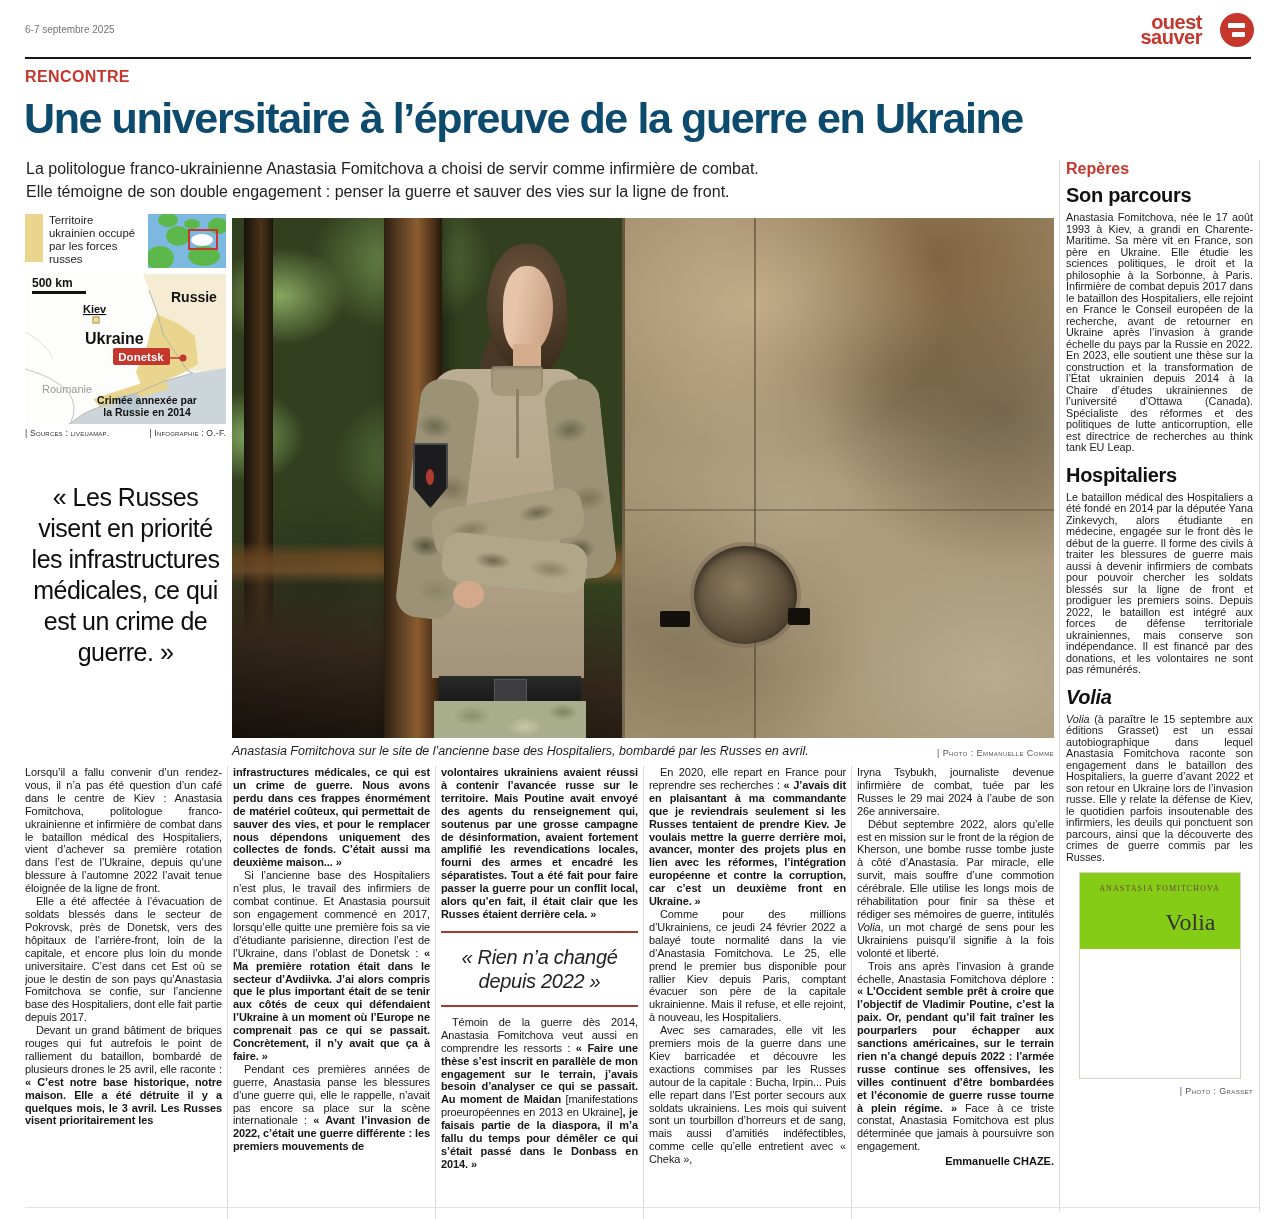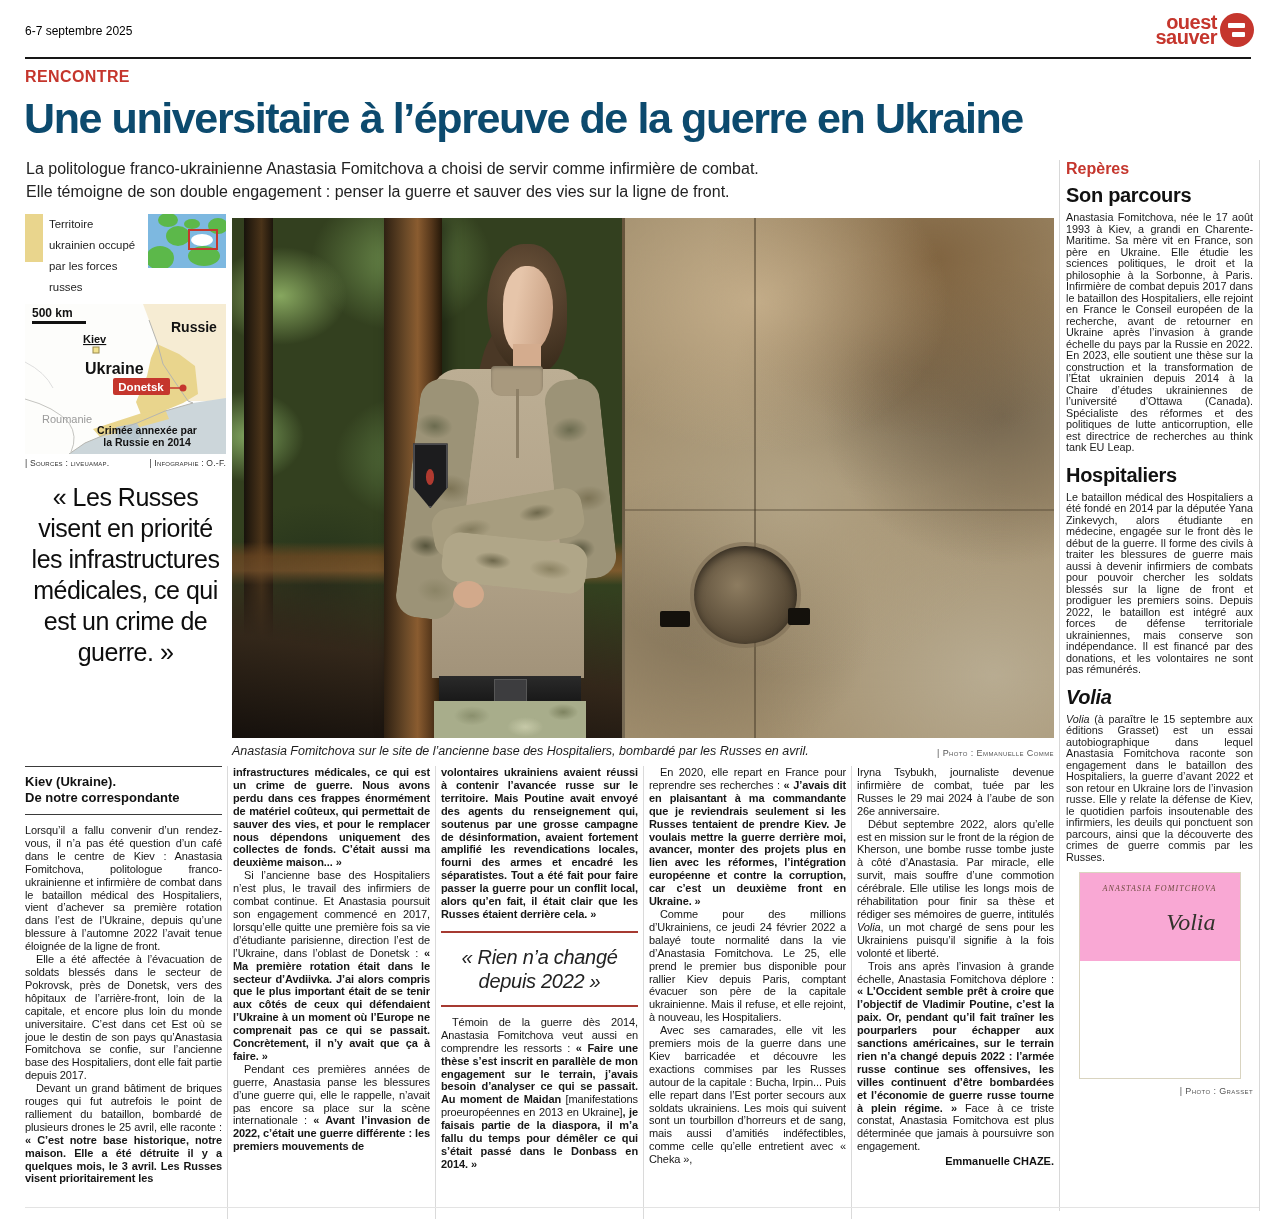--- a/index.html
+++ b/index.html
@@ -1,37 +1,37 @@
 <!DOCTYPE html>
 <html lang="fr"><head>
 <meta charset="utf-8">
 <style>
   html,body{margin:0;padding:0;background:#ffffff;}
   body{font-family:"Liberation Sans","DejaVu Sans",sans-serif;color:#111;}
   .page{position:relative;width:1276px;height:1219px;background:#fff;overflow:hidden;}
 
   
-  .date{position:absolute;left:25px;top:24px;font-size:12px;color:#000000;}
-  .logo{position:absolute;right:22px;top:13px;display:flex;align-items:center;gap:3px;}
+  .date{position:absolute;left:25px;top:24px;font-size:10px;color:#737373;}
+  .logo{position:absolute;right:22px;top:13px;display:flex;align-items:center;gap:18px;}
   .logo-text{text-align:right;font-weight:700;font-size:20px;line-height:15px;color:#c5362d;letter-spacing:-.5px;}
   .logo-dot{width:34px;height:34px;border-radius:50%;background:#c5362d;position:relative;}
   .logo-dot span{position:absolute;left:8px;width:17px;height:5px;background:#fff;border-radius:1px;}
   .logo-dot span:nth-child(1){top:10px;}
   .logo-dot span:nth-child(2){top:19px;width:13px;left:12px;}
   .head-rule{position:absolute;left:25px;right:25px;top:57px;height:2px;background:#161616;}
 
   .kicker{position:absolute;left:25px;top:68px;font-size:16px;font-weight:700;color:#c5362d;letter-spacing:.4px;}
   .headline{position:absolute;left:24px;top:95px;width:1210px;font-size:43px;font-weight:700;letter-spacing:-1.4px;line-height:47px;color:#0c4a6e;}
   .deck{position:absolute;left:26px;top:157px;width:900px;font-size:16px;line-height:23px;color:#222;}
 
   
   .mapblock{position:absolute;left:25px;top:214px;width:201px;}
   .legendrow{display:flex;gap:6px;}
   .legend-swatch{width:18px;height:48px;background:#e9d58d;flex:0 0 18px;}
-  .legend-text{font-size:11.4px;line-height:21px;color:#222;width:96px;}
+  .legend-text{font-size:11.4px;line-height:13px;color:#222;width:96px;}
   .inset{flex:0 0 78px;}
   .mapsvg{display:block;margin-top:6px;}
   .srcrow{display:flex;justify-content:space-between;margin-top:4px;font-size:8.6px;color:#333;font-variant:small-caps;letter-spacing:.2px;}
 
   
   .leftquote{position:absolute;left:25px;top:482px;width:201px;text-align:center;font-size:25px;line-height:31px;color:#0e0e0e;letter-spacing:-.5px;}
 
   
   .photo{position:absolute;left:232px;top:218px;width:822px;height:520px;overflow:hidden;background:
     linear-gradient(100deg,#3c4a2e 0%,#2f3b24 30%,#4c5840 46%,#9a8a6e 48%);}
@@ -119,21 +119,21 @@
   .siderule-l{position:absolute;left:1059px;top:160px;bottom:8px;width:1px;background:#d8d8d8;}
   .siderule-r{position:absolute;left:1259px;top:160px;bottom:8px;width:1px;background:#d8d8d8;}
   .sidebar{position:absolute;left:1066px;top:160px;width:187px;}
   .sb-title{font-size:16px;font-weight:700;color:#c5362d;margin:0 0 6px 0;}
   .sb-h{font-size:20px;font-weight:700;color:#111;margin:0 0 5px 0;letter-spacing:-.3px;}
   .sb-h.it{font-style:italic;}
   .sb-p{font-size:10.8px;line-height:11.5px;text-align:justify;color:#1b1b1b;margin:0 0 10px 0;hyphens:auto;}
   .sb-sec{margin-bottom:2px;}
 
   .cover{width:160px;height:205px;margin:8px auto 0 auto;box-shadow:0 0 0 1px #d9d4c0;}
-  .cov-top{height:88px;background:#f9a8d4;position:relative;font-style:italic;}
+  .cov-top{height:76px;background:#84cc16;position:relative;}
   .cov-author{padding-top:11px;text-align:center;font-family:"Liberation Serif","DejaVu Serif",serif;font-size:8px;letter-spacing:1.1px;color:#6d4a3f;}
   .cov-title{margin-top:16px;text-align:right;padding-right:24px;font-family:"Liberation Serif","DejaVu Serif",serif;font-size:24px;color:#33332c;}
   .cov-photo{height:117px;position:relative;overflow:hidden;background:
     radial-gradient(90px 70px at 70% 20%,#55646e 0%,rgba(85,100,110,0) 75%),
     radial-gradient(110px 80px at 30% 85%,#3c4750 0%,rgba(60,71,80,0) 80%),
     linear-gradient(120deg,#2a3440 0%,#47565f 48%,#20262c 100%);}
   .cov-photo::before{content:"";position:absolute;left:0;top:6px;width:4px;height:44px;background:#e8d44f;}
   .cov-helmet{position:absolute;left:12px;top:10px;width:36px;height:26px;background:radial-gradient(circle at 40% 40%,#84855f,#5f6044);border-radius:55% 55% 45% 45%;}
   .cov-face{position:absolute;left:20px;top:30px;width:20px;height:22px;background:#d8b49a;border-radius:45% 55% 50% 50%;}
   .cov-body{position:absolute;left:4px;top:48px;width:58px;height:70px;background:
@@ -293,24 +293,20 @@
       <div class="cov-top">
         <div class="cov-author">ANASTASIA FOMITCHOVA</div>
         <div class="cov-title">Volia</div>
       </div>
     </div>
     <div class="cov-credit">| Photo : Grasset</div>
   </div>
 
   <div class="cols">
     <div class="bcol">
-      <div class="byline">
-        <div>Kiev (Ukraine).</div>
-        <div>De notre correspondante</div>
-      </div>
       <p class="bp"><span>Lorsqu’il a fallu convenir d’un rendez-vous, il n’a pas été question d’un café dans le centre de Kiev : Anastasia Fomitchova, politologue franco-ukrainienne et infirmière de combat dans le bataillon médical des Hospitaliers, vient d’achever sa première rotation dans l’est de l’Ukraine, depuis qu’une blessure à l’automne 2022 l’avait tenue éloignée de la ligne de front.</span></p>
       <p class="bp ind"><span>Elle a été affectée à l’évacuation de soldats blessés dans le secteur de Pokrovsk, près de Donetsk, vers des hôpitaux de l’arrière-front, loin de la capitale, et encore plus loin du monde universitaire. C’est dans cet Est où se joue le destin de son pays qu’Anastasia Fomitchova se confie, sur l’ancienne base des Hospitaliers, dont elle fait partie depuis 2017.</span></p>
       <p class="bp ind"><span>Devant un grand bâtiment de briques rouges qui fut autrefois le point de ralliement du bataillon, bombardé de plusieurs drones le 25 avril, elle raconte : </span><span class="seg-b">« C’est notre base historique, notre maison. Elle a été détruite il y a quelques mois, le 3 avril. Les Russes visent prioritairement les</span></p>
     </div>
     <div class="bcol">
       <p class="bp"><span class="seg-b">infrastructures médicales, ce qui est un crime de guerre. Nous avons perdu dans ces frappes énormément de matériel coûteux, qui permettait de sauver des vies, et pour le remplacer nous dépendons uniquement des collectes de fonds. C’était aussi ma deuxième maison... »</span></p>
       <p class="bp ind"><span>Si l’ancienne base des Hospitaliers n’est plus, le travail des infirmiers de combat continue. Et Anastasia poursuit son engagement commencé en 2017, lorsqu’elle quitte une première fois sa vie d’étudiante parisienne, direction l’est de l’Ukraine, dans l’oblast de Donetsk : </span><span class="seg-b">« Ma première rotation était dans le secteur d’Avdiivka. J’ai alors compris que le plus important était de se tenir aux côtés de ceux qui défendaient l’Ukraine à un moment où l’Europe ne comprenait pas ce qui se passait. Concrètement, il n’y avait que ça à faire. »</span></p>
       <p class="bp ind"><span>Pendant ces premières années de guerre, Anastasia panse les blessures d’une guerre qui, elle le rappelle, n’avait pas encore sa place sur la scène internationale : </span><span class="seg-b">« Avant l’invasion de 2022, c’était une guerre différente : les premiers mouvements de</span></p>
     </div>
     <div class="bcol">

